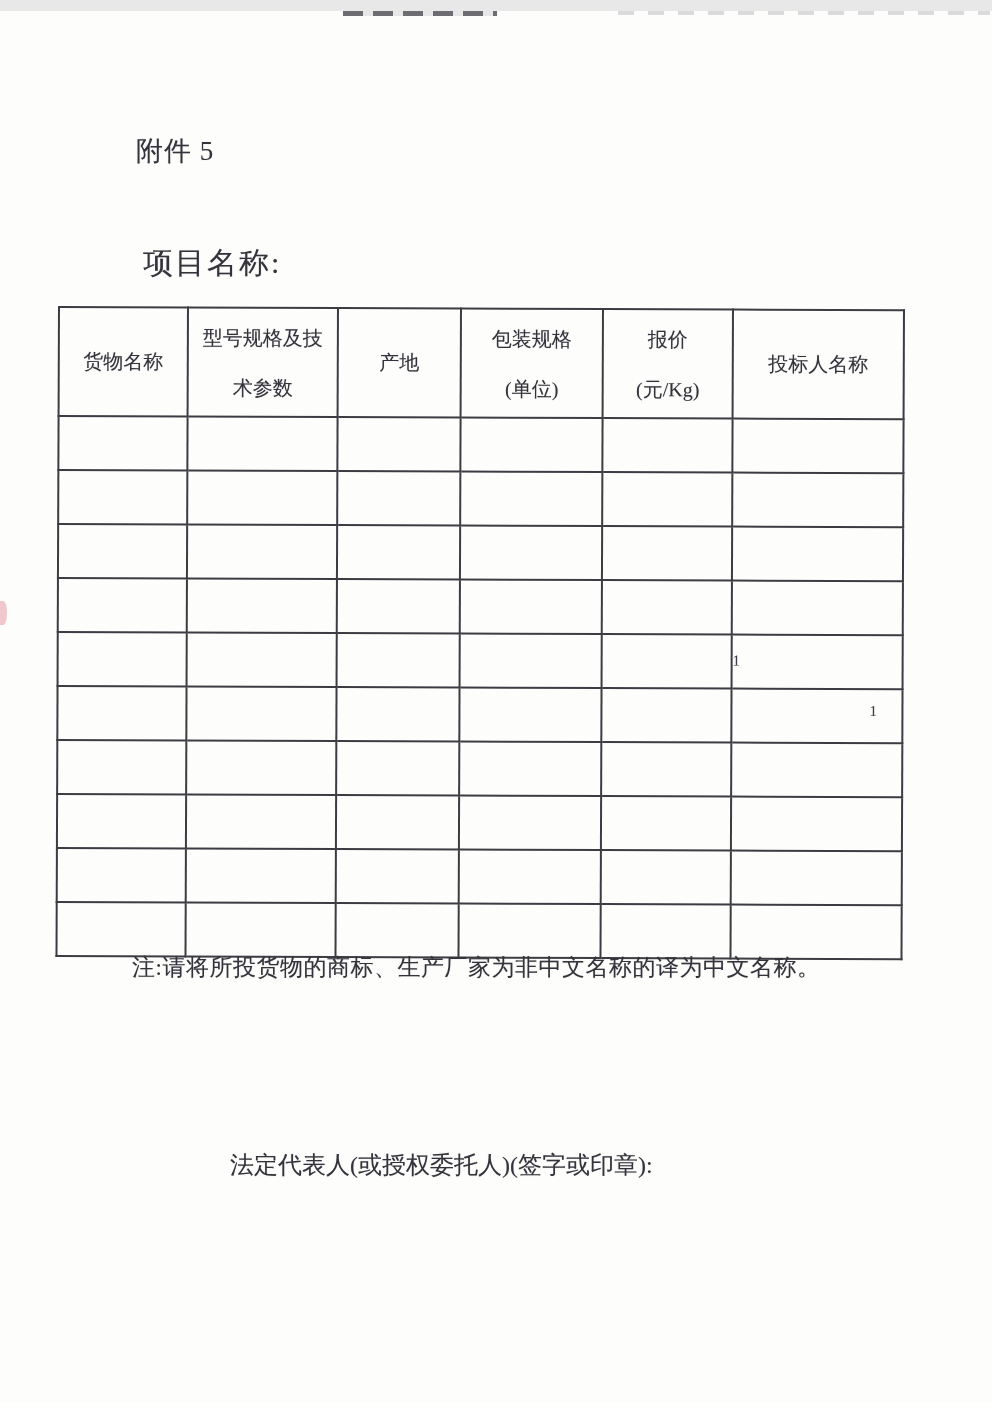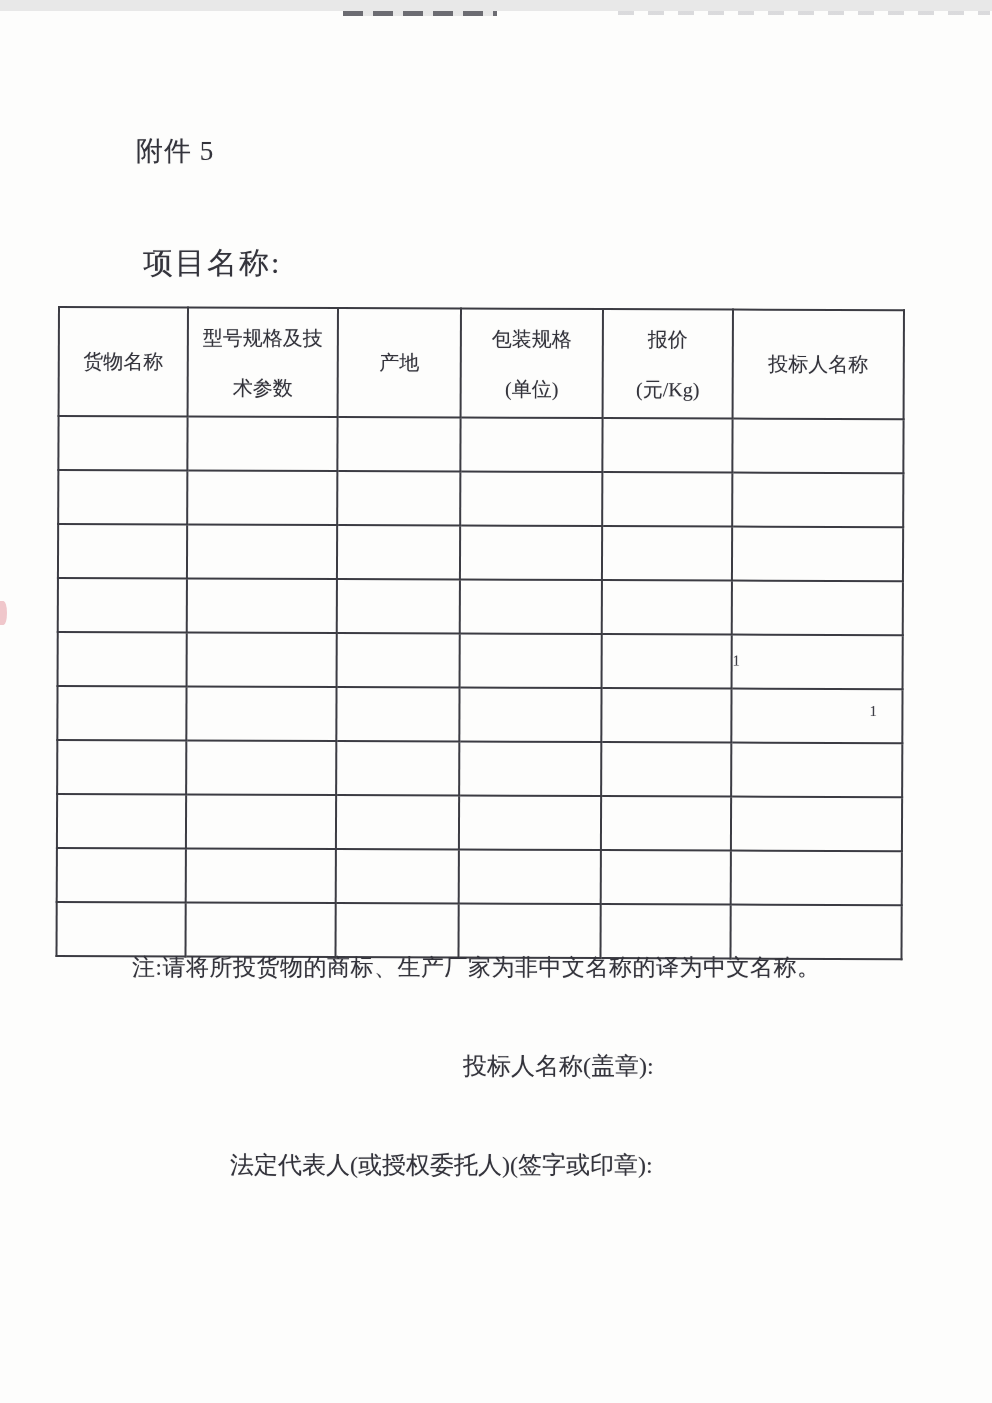--- a/index.html
+++ b/index.html
@@ -271,17 +271,16 @@
             <td></td>
           </tr>
         </tbody>
     </table>
     <span class="stray-mark m0">1</span>
     <span class="stray-mark m1">1</span>
   </div>
 
   <div class="txt note-line">注:请将所投货物的商标、生产厂家为非中文名称的译为中文名称。</div>
 
-  <div class="txt bidder-line">投标人名称(盖章):</div>
 
   <div class="txt legal-line">法定代表人(或授权委托人)(签字或印章):</div>
 
 </div>
 
 </body></html>

